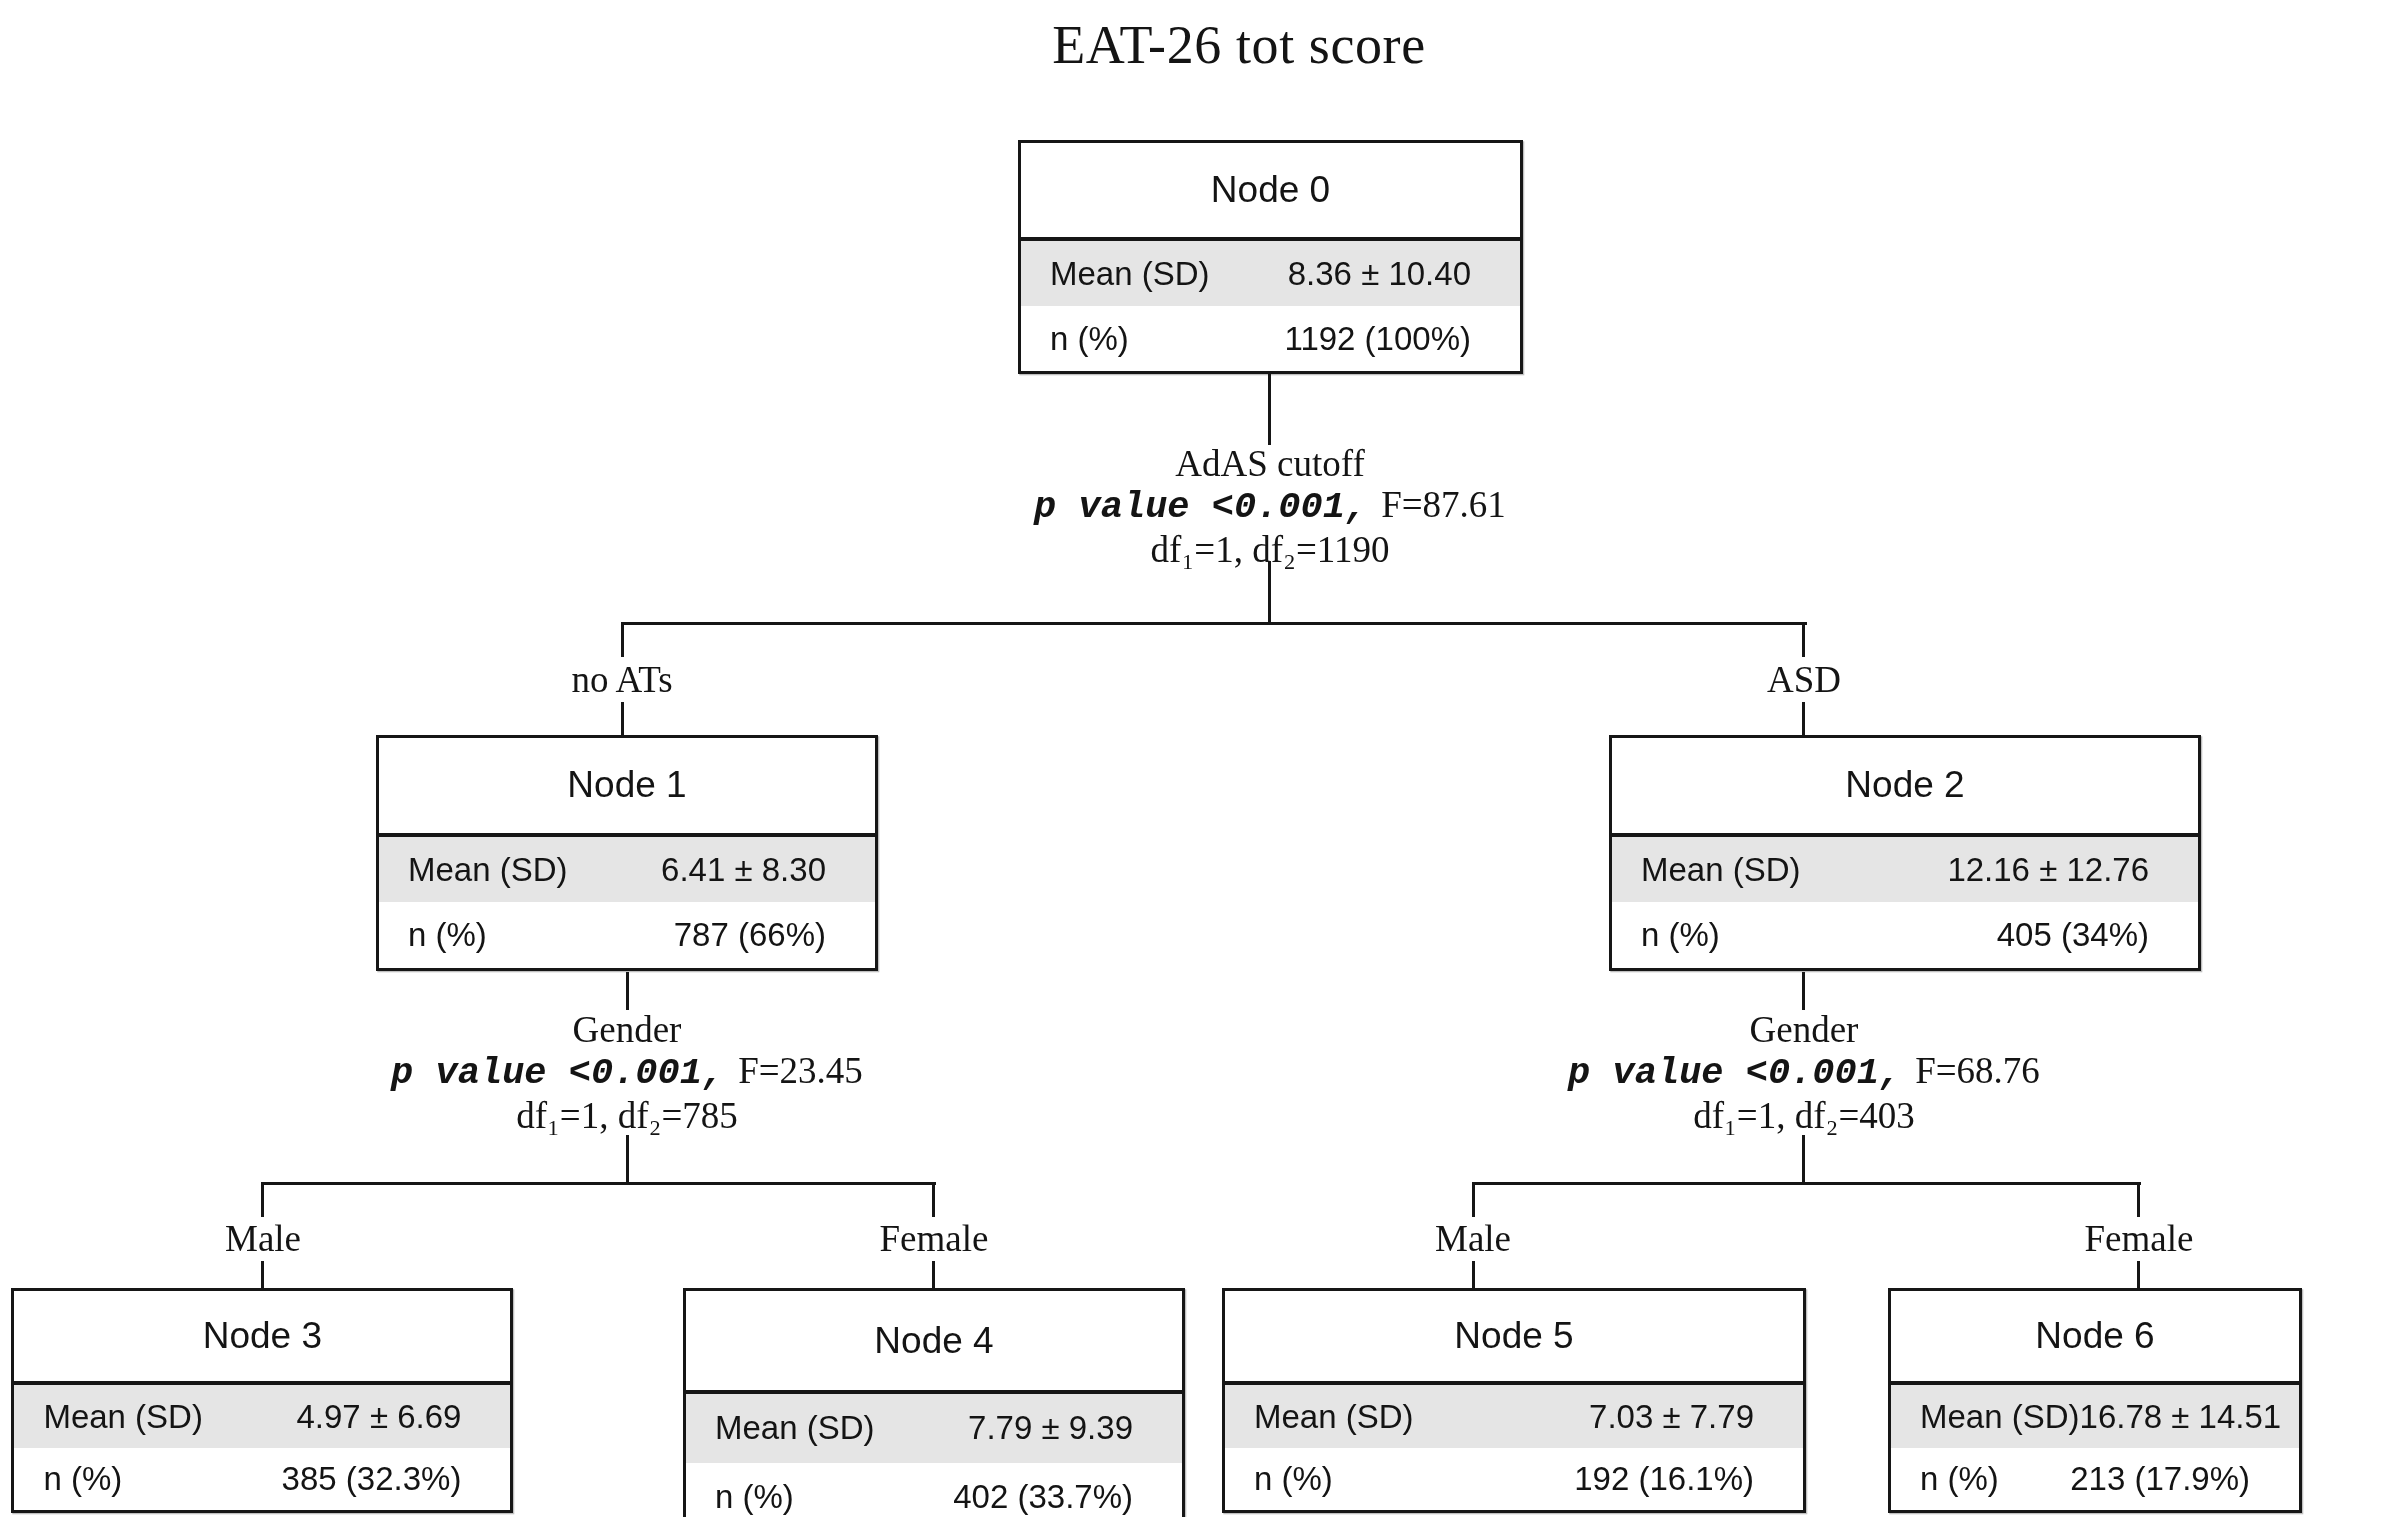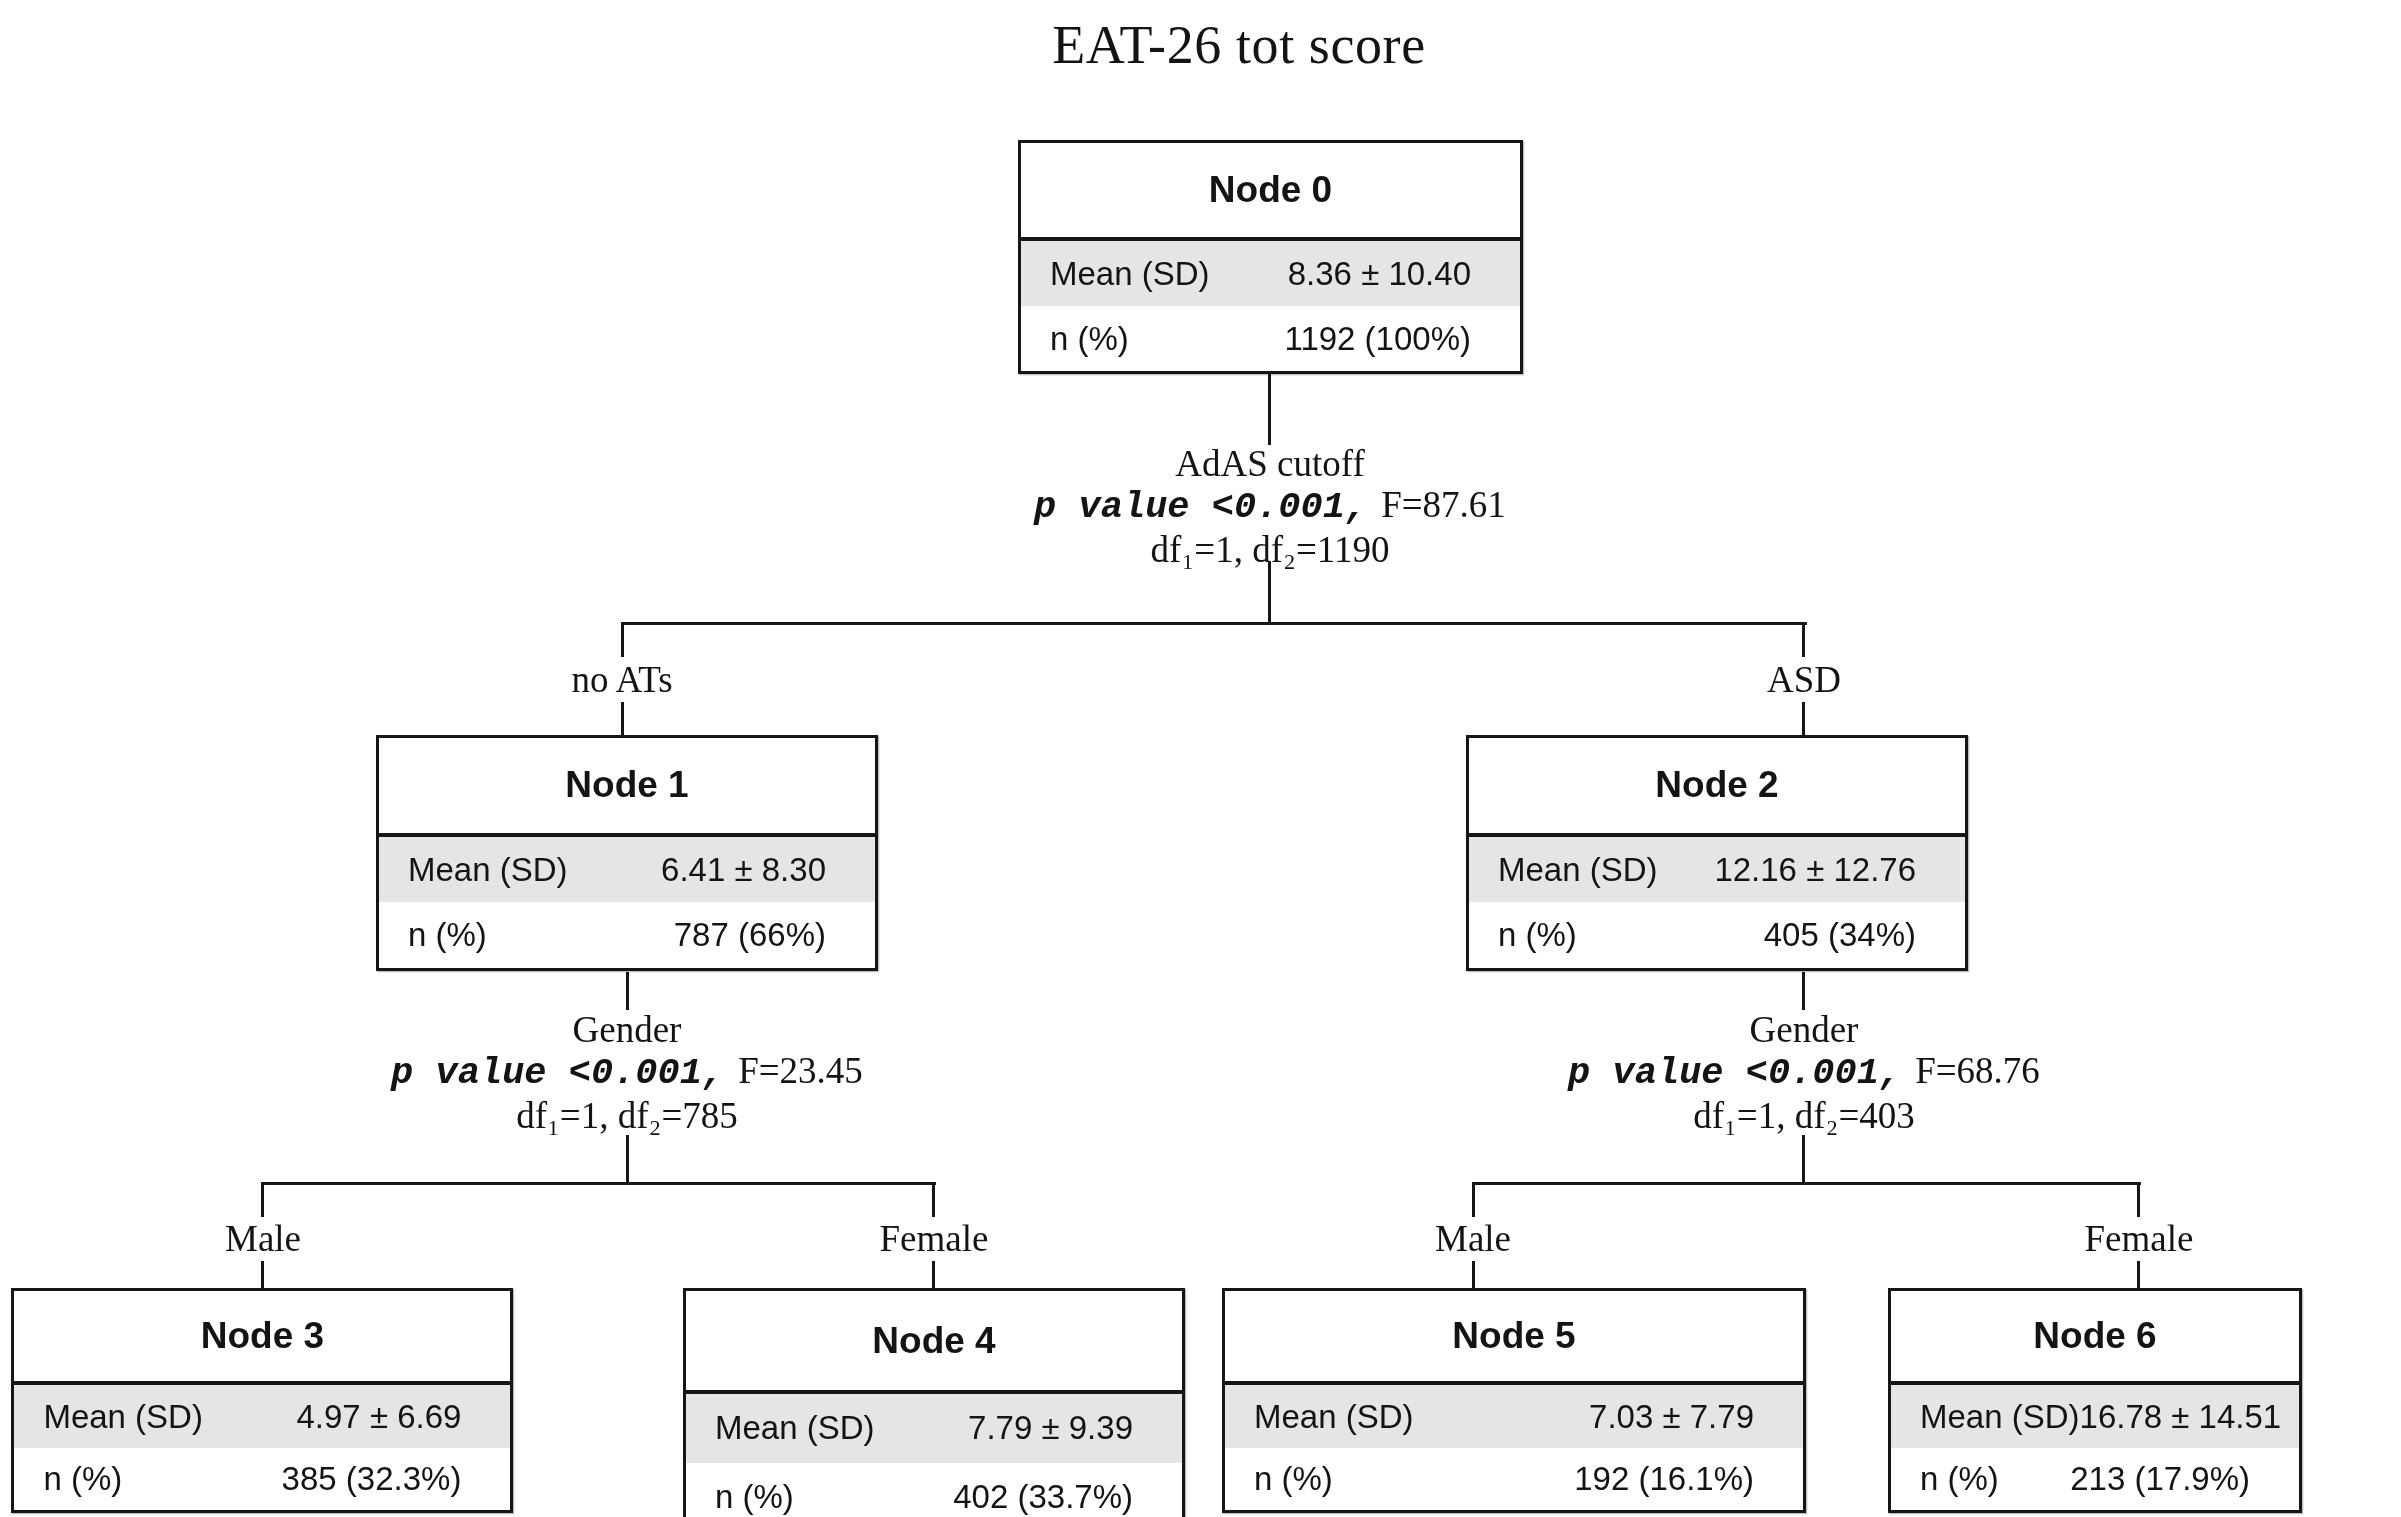--- a/index.html
+++ b/index.html
@@ -25,21 +25,21 @@
     box-sizing:border-box;
     border:3.8px solid #161616;
     background:#ffffff;
     display:flex;
     flex-direction:column;
     box-shadow:1.3px 1.3px 0 rgba(0,0,0,.25);
   }
   .nbox .hdr {
     flex:1.45;
     display:flex; align-items:center; justify-content:center;
-    font-weight:bold;
+    font-weight:normal;
     font-size:37px;
     border-bottom:4.4px solid #161616;
   }
   .nbox .row {
     flex:1;
     display:flex; align-items:center; justify-content:space-between;
     padding:0 49px 0 29px;
     font-size:33px;
     white-space:nowrap;
   }
@@ -110,21 +110,21 @@
     <div class="row shade">
       <span>Mean (SD)</span>
       <span>6.41 ±  8.30</span>
     </div>
     <div class="row">
       <span>n (%)</span>
       <span>787 (66%)</span>
     </div>
   </div>
 
-  <div class="nbox" style="left:1466px; top:735px; width:502px; height:236px;">
+  <div class="nbox" style="left:1609px; top:735px; width:592px; height:236px;">
     <div class="hdr">Node 2</div>
     <div class="row shade">
       <span>Mean (SD)</span>
       <span>12.16 ±  12.76</span>
     </div>
     <div class="row">
       <span>n (%)</span>
       <span>405 (34%)</span>
     </div>
   </div>

